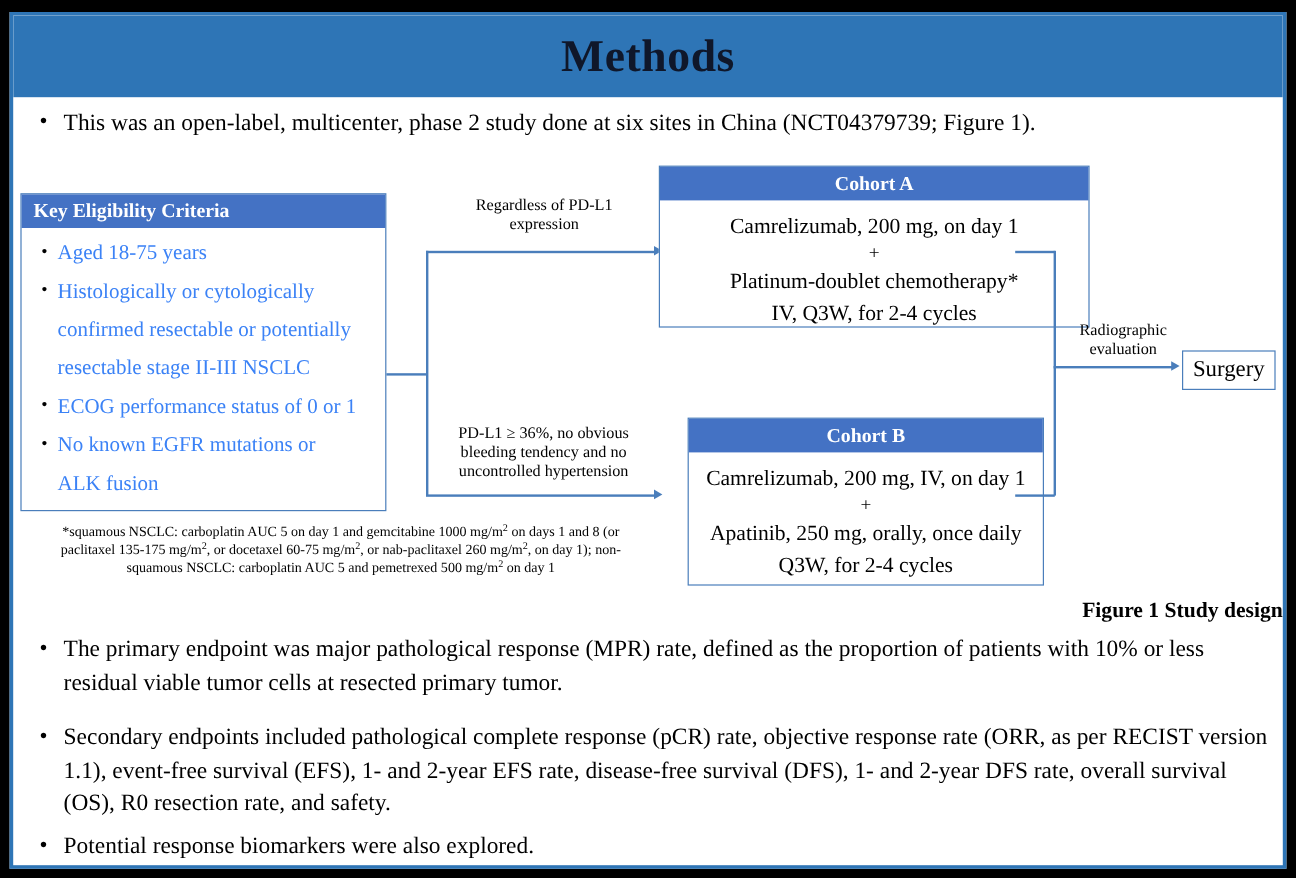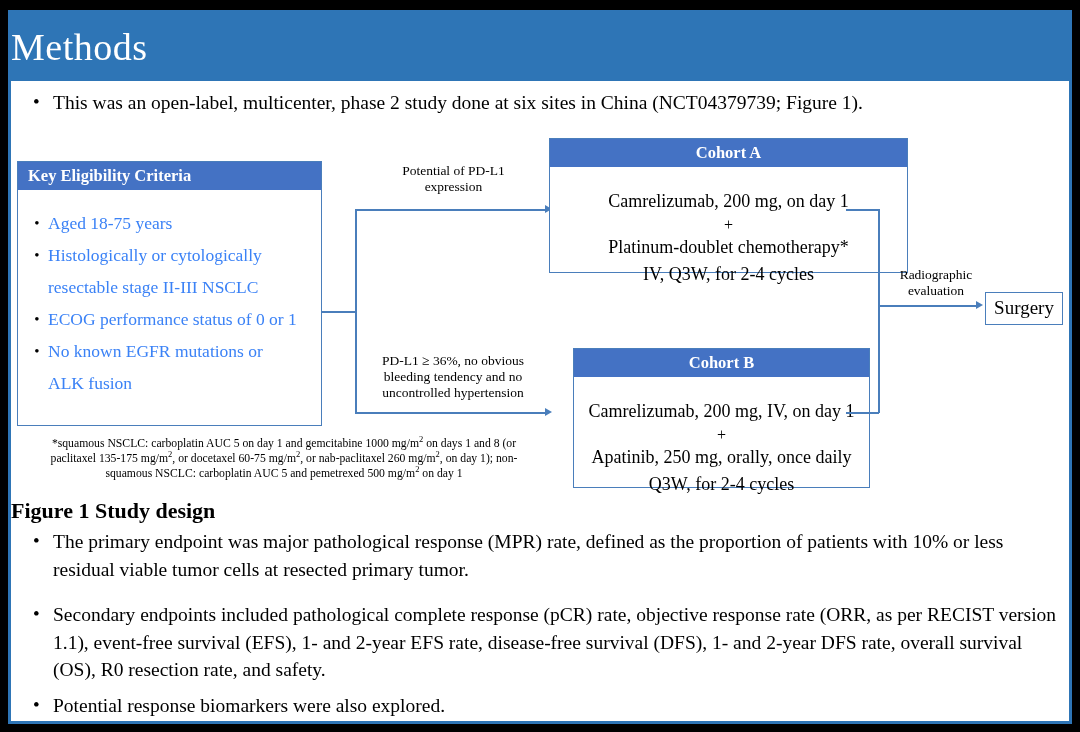--- a/index.html
+++ b/index.html
@@ -23,24 +23,24 @@
   .title-bar {
     position: absolute;
     left: 0; top: 0;
     width: 1058px; height: 68px;
     background: #2E75B6;
   }
   .title-text {
     position: absolute;
     width: 100%;
     top: 12px;
-    text-align: left;
-    color: #ffffff;
+    text-align: center;
+    color: #0f172a;
     font-size: 38px;
-    font-weight: normal;
+    font-weight: bold;
     letter-spacing: 0.5px;
   }
   .bullet-row {
     position: absolute;
     display: flex;
     align-items: flex-start;
   }
   .bullet-dot {
     width: 26px;
     flex: 0 0 26px;
@@ -73,21 +73,21 @@
     background: #4472C4;
     color: #fff;
     font-weight: bold;
     font-size: 16.5px;
     line-height: 28px;
     height: 28px;
     box-sizing: border-box;
   }
   .box-header.center { text-align: center; }
   .box-header.left { text-align: left; padding-left: 10px; }
-  .box-body { padding: 24px 8px 6px 8px; margin-top: 13px; }
+  .box-body { padding: 24px 8px 6px 8px; }
   .box-body.center { text-align: center; }
 
   .crit-item {
     display: flex;
     align-items: flex-start;
     margin: 1px 0 1px 0;
   }
   .crit-dot {
     flex: 0 0 22px;
     font-size: 15px;
@@ -130,22 +130,22 @@
     position: absolute;
     width: 0; height: 0;
     border-top: 4.5px solid transparent;
     border-bottom: 4.5px solid transparent;
     border-left: 7px solid #4a7ebb;
   }
 
   .fig-caption {
     position: absolute;
     width: 100%;
-    text-align: left;
-    font-size: 22px;
+    text-align: right;
+    font-size: 18px;
     font-weight: bold;
     color: #000;
   }
 </style>
 </head>
 <body>
 
 <div class="slide-frame">
 
   <div class="title-bar">
@@ -162,20 +162,24 @@
     <div class="box" style="left:6px; top:40px; width:305px; height:265px;">
       <div class="box-header left">Key  Eligibility Criteria</div>
       <div class="box-body" style="padding-top:4px;">
         <div class="crit-item">
           <div class="crit-dot">•</div>
           <div class="crit-text">Aged 18-75 years</div>
         </div>
         <div class="crit-item">
           <div class="crit-dot">•</div>
           <div class="crit-text">Histologically or cytologically</div>
+        </div>
+        <div class="crit-item">
+          <div class="crit-dot"></div>
+          <div class="crit-text">confirmed resectable or potentially</div>
         </div>
         <div class="crit-item">
           <div class="crit-dot"></div>
           <div class="crit-text">resectable stage II-III  NSCLC</div>
         </div>
         <div class="crit-item">
           <div class="crit-dot">•</div>
           <div class="crit-text">ECOG performance status of 0 or 1</div>
         </div>
         <div class="crit-item">
@@ -195,21 +199,21 @@
       <div>squamous NSCLC: carboplatin AUC 5 and pemetrexed 500 mg/m<sup>2</sup> on day 1</div>
     </div>
 
     <div class="conn h-line" style="left:311px; top:190px; width:34px;"></div>
     <div class="conn v-line" style="left:344px; top:88px; width:1.5px; height:204px;"></div>
     <div class="conn h-line" style="left:344px; top:88px; width:192px;"></div>
     <div class="arrow-head" style="left:534px; top:84px;"></div>
     <div class="conn h-line" style="left:344px; top:291px; width:192px;"></div>
     <div class="arrow-head" style="left:534px; top:287px;"></div>
 
-    <div class="edge-label" style="left:360px; top:42px; width:165px; white-space:pre-line;">Potential  of PD-L1
+    <div class="edge-label" style="left:360px; top:42px; width:165px; white-space:pre-line;">Regardless  of PD-L1
 expression</div>
     <div class="edge-label" style="left:352px; top:232px; width:180px; white-space:pre-line;">PD-L1 ≥ 36%, no obvious
 bleeding tendency  and no
 uncontrolled  hypertension</div>
 
     <div class="box" style="left:538px; top:17px; width:359px; height:135px;">
       <div class="box-header center">Cohort A</div>
       <div class="box-body center" style="padding-top:8px;">
         <div class="cohort-line">Camrelizumab, 200 mg, on day 1</div>
         <div class="cohort-line plus">+</div>

